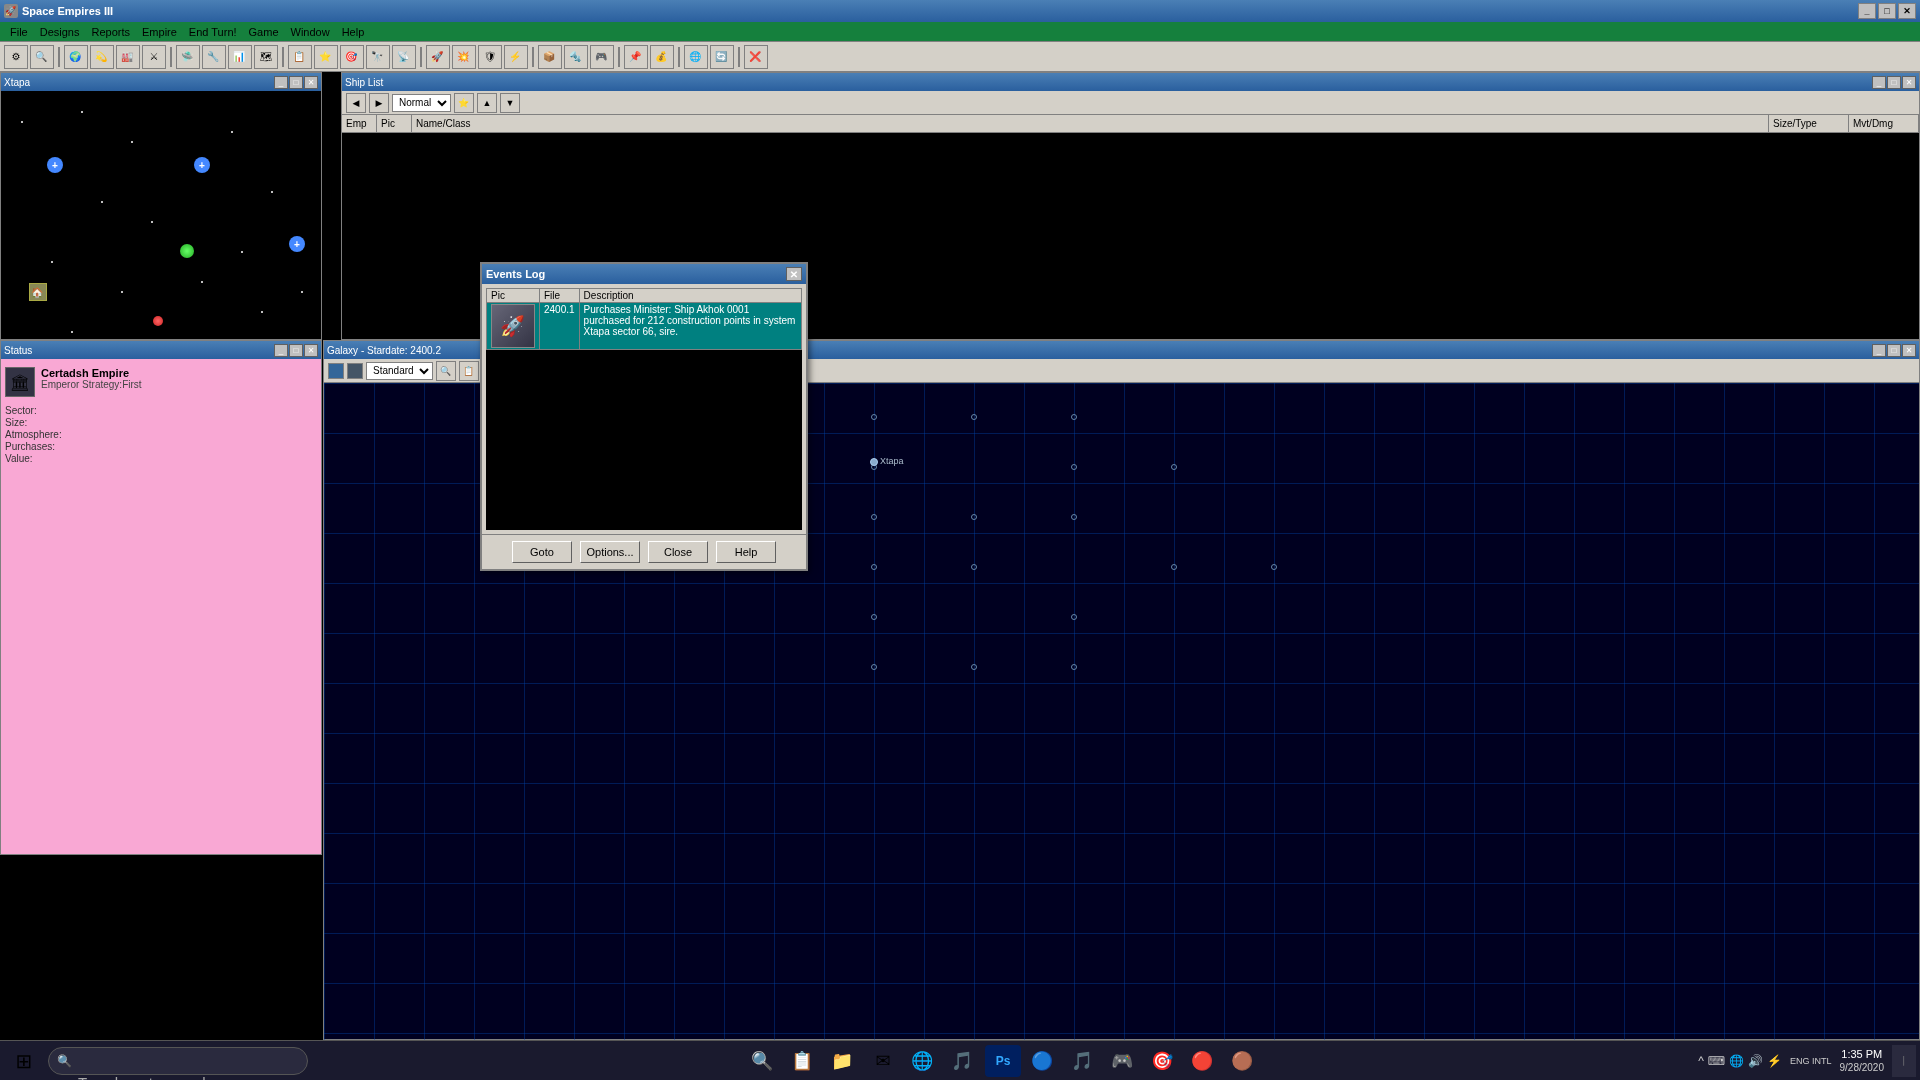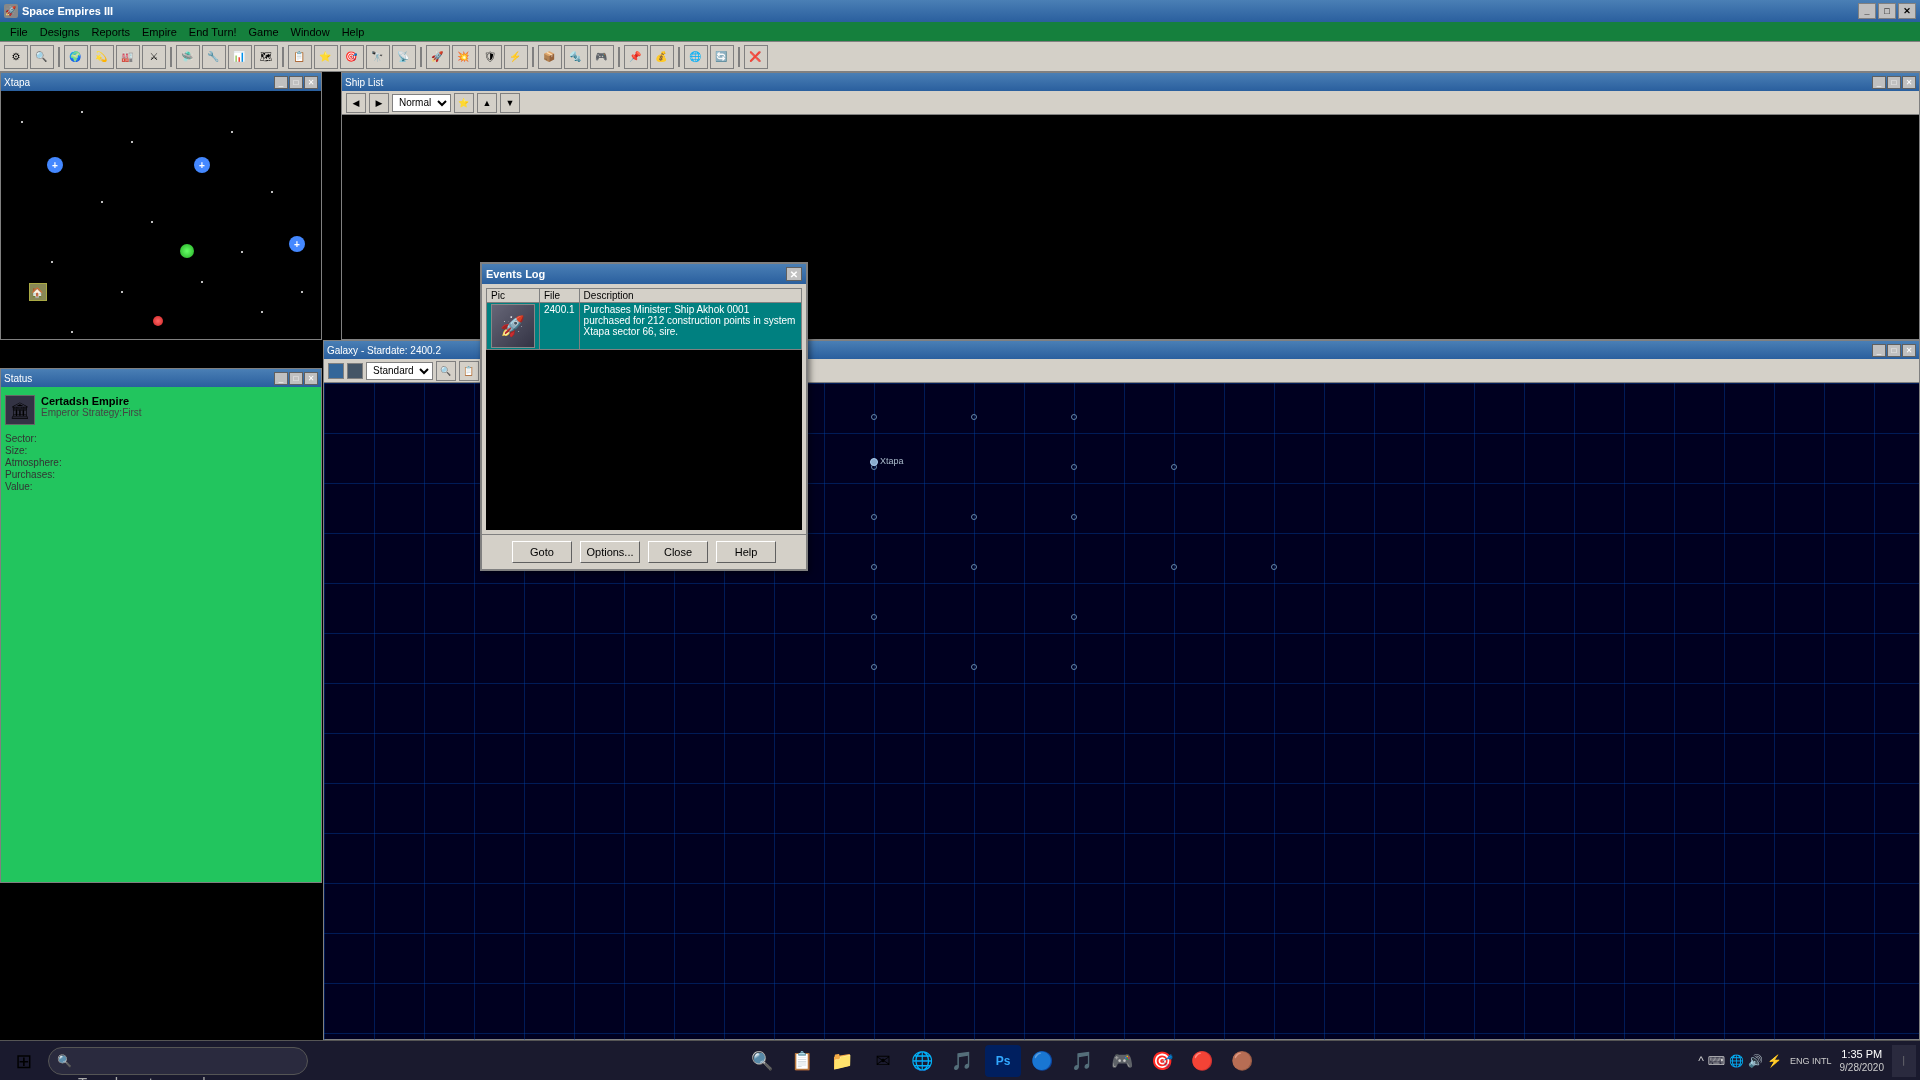--- a/index.html
+++ b/index.html
@@ -149,23 +149,22 @@
     }
     .col-header { padding: 0 4px; border-right: 1px solid #808080; height: 100%; display: flex; align-items: center; }
 
     
     .status-window {
       position: absolute;
       top: 268px;
       left: 0;
       width: 322px;
       height: 515px;
-      background: #22c55e;
-      border: 1px solid #808080;
-      margin-top: 28px;
+      background: #f9a8d4;
+      border: 1px solid #808080;
     }
     .status-content {
       padding: 4px;
       font-size: 10px;
     }
     .status-empire { display: flex; align-items: flex-start; gap: 6px; margin-top: 4px; }
     .empire-icon { width: 30px; height: 30px; background: #334; border: 1px solid #666; display: flex; align-items: center; justify-content: center; font-size: 16px; }
     .empire-name { font-weight: bold; font-size: 11px; }
     .status-row { display: flex; gap: 4px; margin-bottom: 1px; }
     .status-label { color: #333; min-width: 70px; }
@@ -466,20 +465,27 @@
     </div>
     <div class="ship-list-toolbar">
       <div class="sl-btn">◀</div>
       <div class="sl-btn">▶</div>
       <select class="sl-select">
         <option>Normal</option>
       </select>
       <div class="sl-btn">⭐</div>
       <div class="sl-btn">▲</div>
       <div class="sl-btn">▼</div>
+    </div>
+    <div class="ship-list-cols">
+      <div class="col-header" style="width:35px;">Emp</div>
+      <div class="col-header" style="width:35px;">Pic</div>
+      <div class="col-header" style="flex:1;">Name/Class</div>
+      <div class="col-header" style="width:80px;">Size/Type</div>
+      <div class="col-header" style="width:70px;">Mvt/Dmg</div>
     </div>
     <div style="background:#000;width:100%;height:calc(100% - 60px);"></div>
   </div>
 
   <div class="status-window">
     <div class="sub-title-bar">
       <span>Status</span>
       <div class="sub-title-controls">
         <div class="sub-title-btn">_</div>
         <div class="sub-title-btn">□</div>

